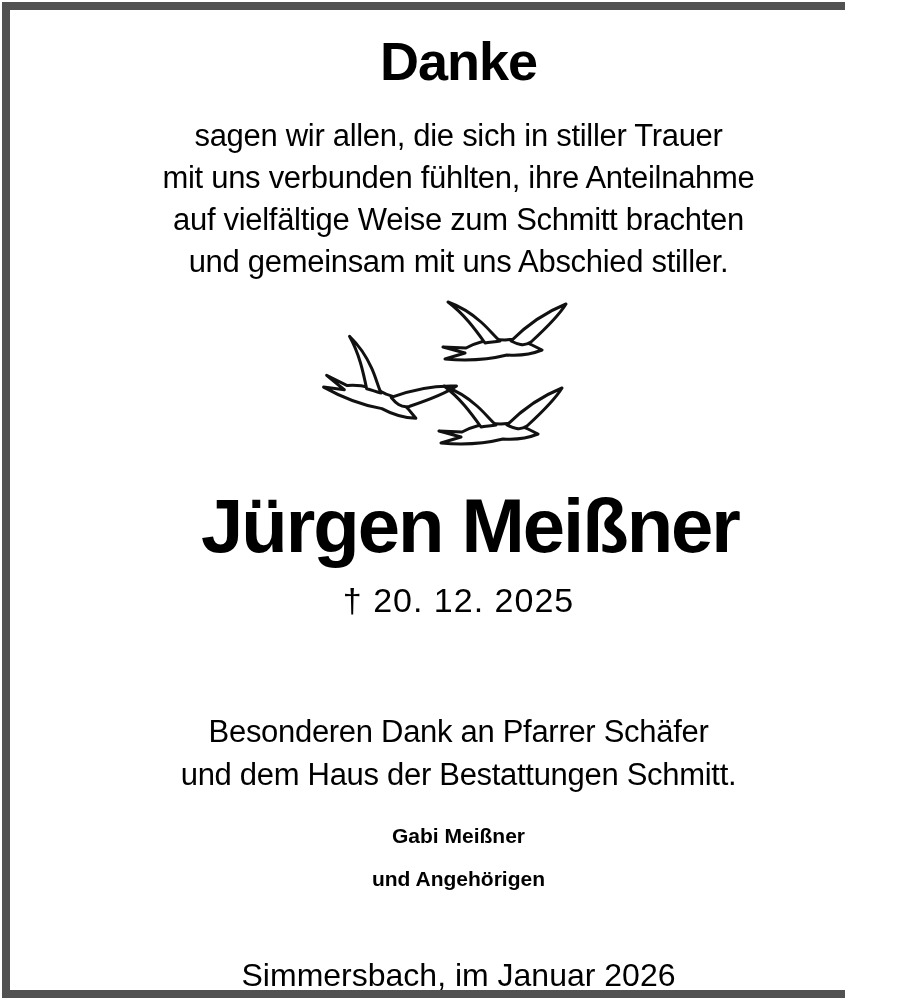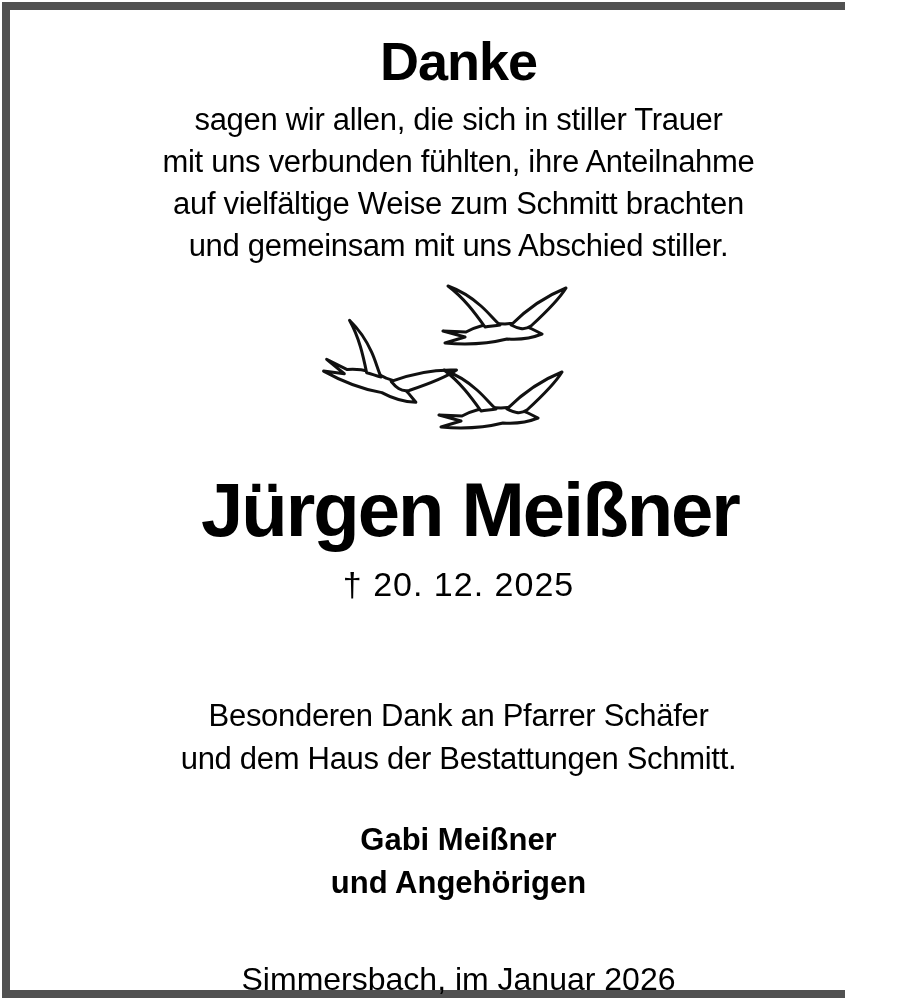--- a/index.html
+++ b/index.html
@@ -27,21 +27,21 @@
     text-align: center;
   }
   .title {
     margin-top: 22px;
     font-size: 54px;
     line-height: 1.1;
     font-weight: bold;
     letter-spacing: -1px;
   }
   .intro {
-    margin-top: 8px;
+    margin-top: 24px;
     font-size: 31px;
     line-height: 42px;
     letter-spacing: -0.3px;
   }
   .birds {
     display: block;
     margin: 12px auto 0;
   }
   .deceased-name {
     margin-top: 14px;
@@ -57,22 +57,22 @@
     line-height: 40px;
     letter-spacing: 1px;
   }
   .thanks {
     margin-top: 90px;
     font-size: 31px;
     line-height: 43px;
     letter-spacing: -0.3px;
   }
   .signature {
-    margin-top: 38px;
-    font-size: 31px;
+    margin-top: 18px;
+    font-size: 21px;
     line-height: 43px;
     font-weight: bold;
   }
   .place-date {
     margin-top: 54px;
     font-size: 32px;
     line-height: 43px;
   }
   .line { display: block; }
 </style>

